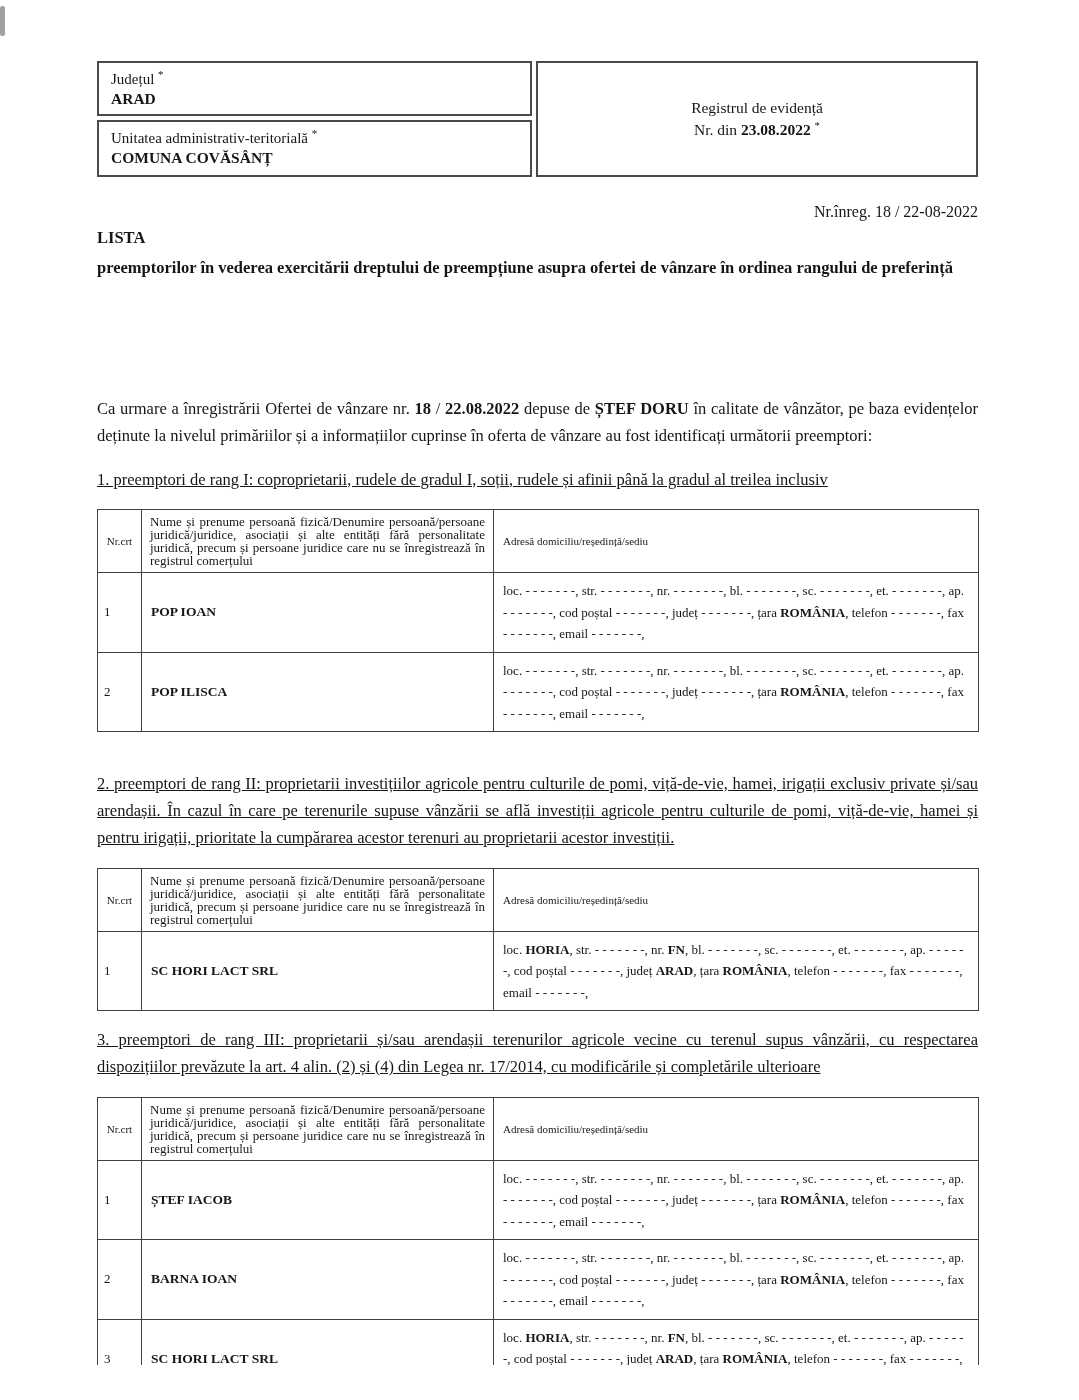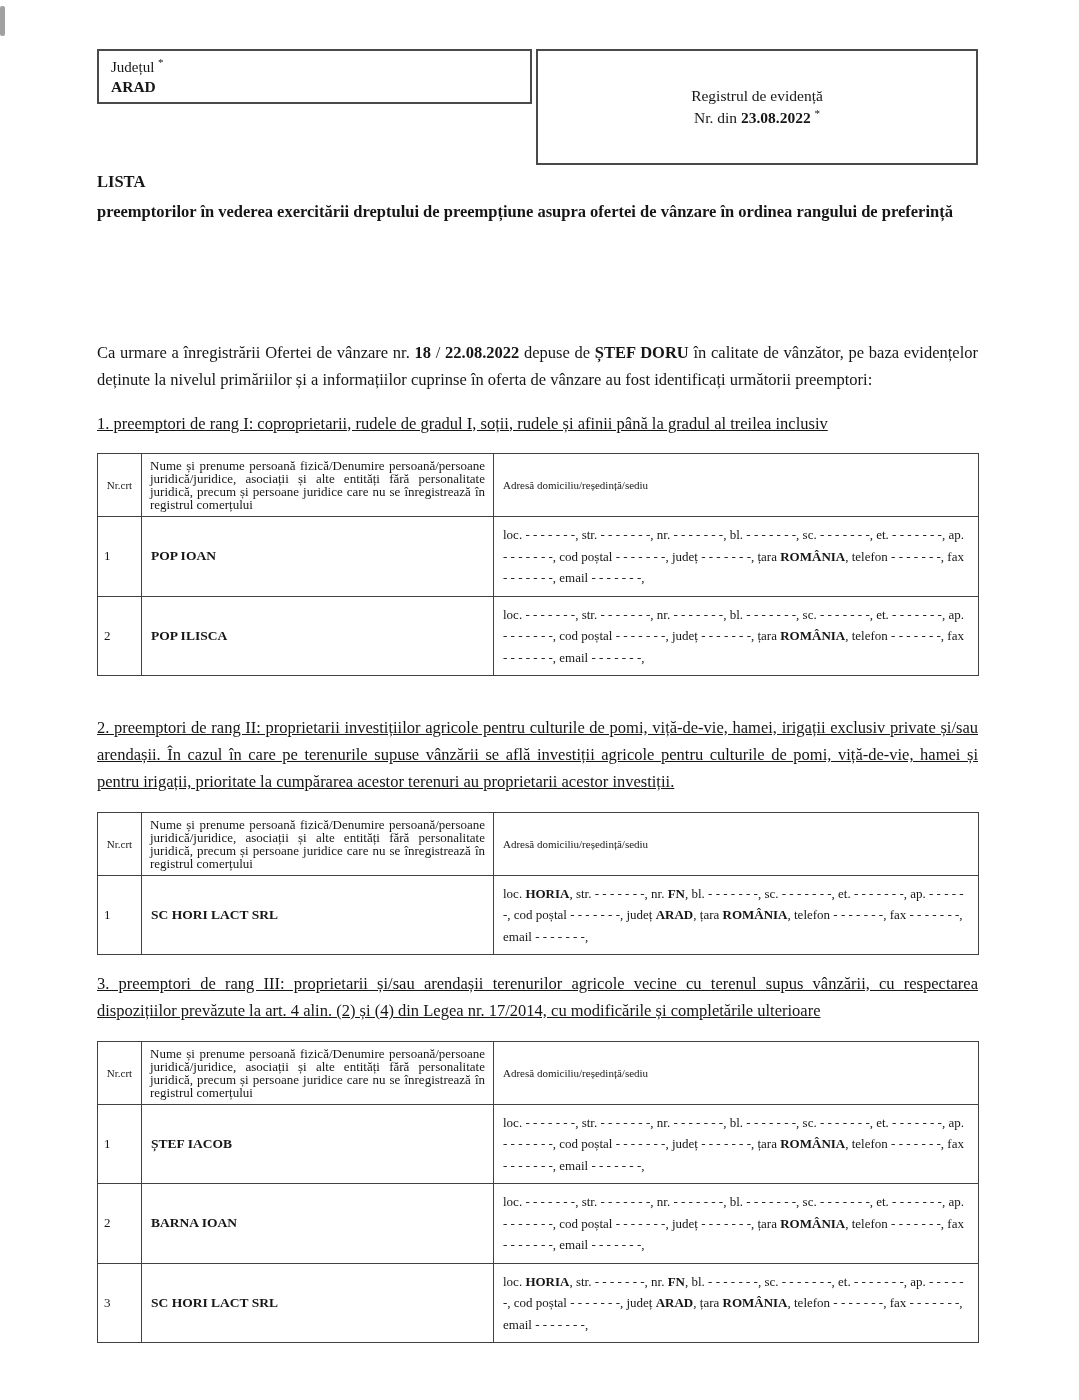--- a/index.html
+++ b/index.html
@@ -1,18 +1,18 @@
 <!DOCTYPE html>
 <html><head>
 <meta charset="utf-8">
 <style>
   html,body{margin:0;padding:0;background:#ffffff;}
   .page{position:relative;width:1079px;height:1400px;background:#fff;
         font-family:"Liberation Serif","DejaVu Serif",serif;color:#161616;overflow:hidden;}
-  .clip{position:absolute;top:0;left:0;width:1079px;height:1353px;overflow:hidden;}
+  .clip{position:absolute;top:12px;left:0;width:1079px;height:1353px;overflow:hidden;}
   .content{padding:0 101px 0 97px;}
   .artifact{position:absolute;left:0;top:6px;width:5px;height:30px;background:#6f6f6f;opacity:.65;border-radius:2px;}
 
   
   .hdrbox{display:flex;margin-top:49px;width:881px;box-sizing:border-box;}
   .hdr-left{display:flex;flex-direction:column;width:443px;}
   .hdr-cell{border:2px solid #4a4a4a;box-sizing:border-box;padding:8px 12px 6px 12px;background:#fff;}
   .hdr-cell.top{height:55px;}
   .hdr-cell.bot{height:57px;margin-top:4px;}
   .hdr-right{border:2px solid #4a4a4a;box-sizing:border-box;width:450px;margin-left:4px;height:116px;
@@ -55,27 +55,32 @@
   <div class="artifact"></div>
   <div class="clip">
     <div class="content">
 
       <div class="hdrbox">
         <div class="hdr-left">
           <div class="hdr-cell top">
             <div class="hdr-label"><span>Județul</span> <sup class="star">*</sup></div>
             <div class="hdr-value">ARAD</div>
           </div>
+          <div class="hdr-cell bot">
+            <div class="hdr-label"><span>Unitatea administrativ-teritorială</span> <sup class="star">*</sup></div>
+            <div class="hdr-value">COMUNA COVĂSÂNȚ</div>
+          </div>
         </div>
         <div class="hdr-right">
           <div class="reg-line1">Registrul de evidență</div>
           <div class="reg-line2"><span>Nr. din </span><b>23.08.2022</b> <sup class="star">*</sup></div>
         </div>
       </div>
 
+      <div class="nrinreg">Nr.înreg. 18 / 22-08-2022</div>
 
       <div class="title">LISTA</div>
       <div class="subtitle">preemptorilor în vederea exercitării dreptului de preempțiune asupra ofertei de vânzare în ordinea rangului de preferință</div>
 
       <p class="intro"><span>Ca urmare a înregistrării Ofertei de vânzare nr. </span><b>18</b><span> / </span><b>22.08.2022</b><span> depuse de </span><b>ȘTEF DORU</b><span> în calitate de vânzător, pe baza evidențelor deținute la nivelul primăriilor și a informațiilor cuprinse în oferta de vânzare au fost identificați următorii preemptori:</span></p>
 
       <p class="section">1. preemptori de rang I: coproprietarii, rudele de gradul I, soții, rudele și afinii până la gradul al treilea inclusiv</p>
 
       <table class="list">
         <colgroup>

